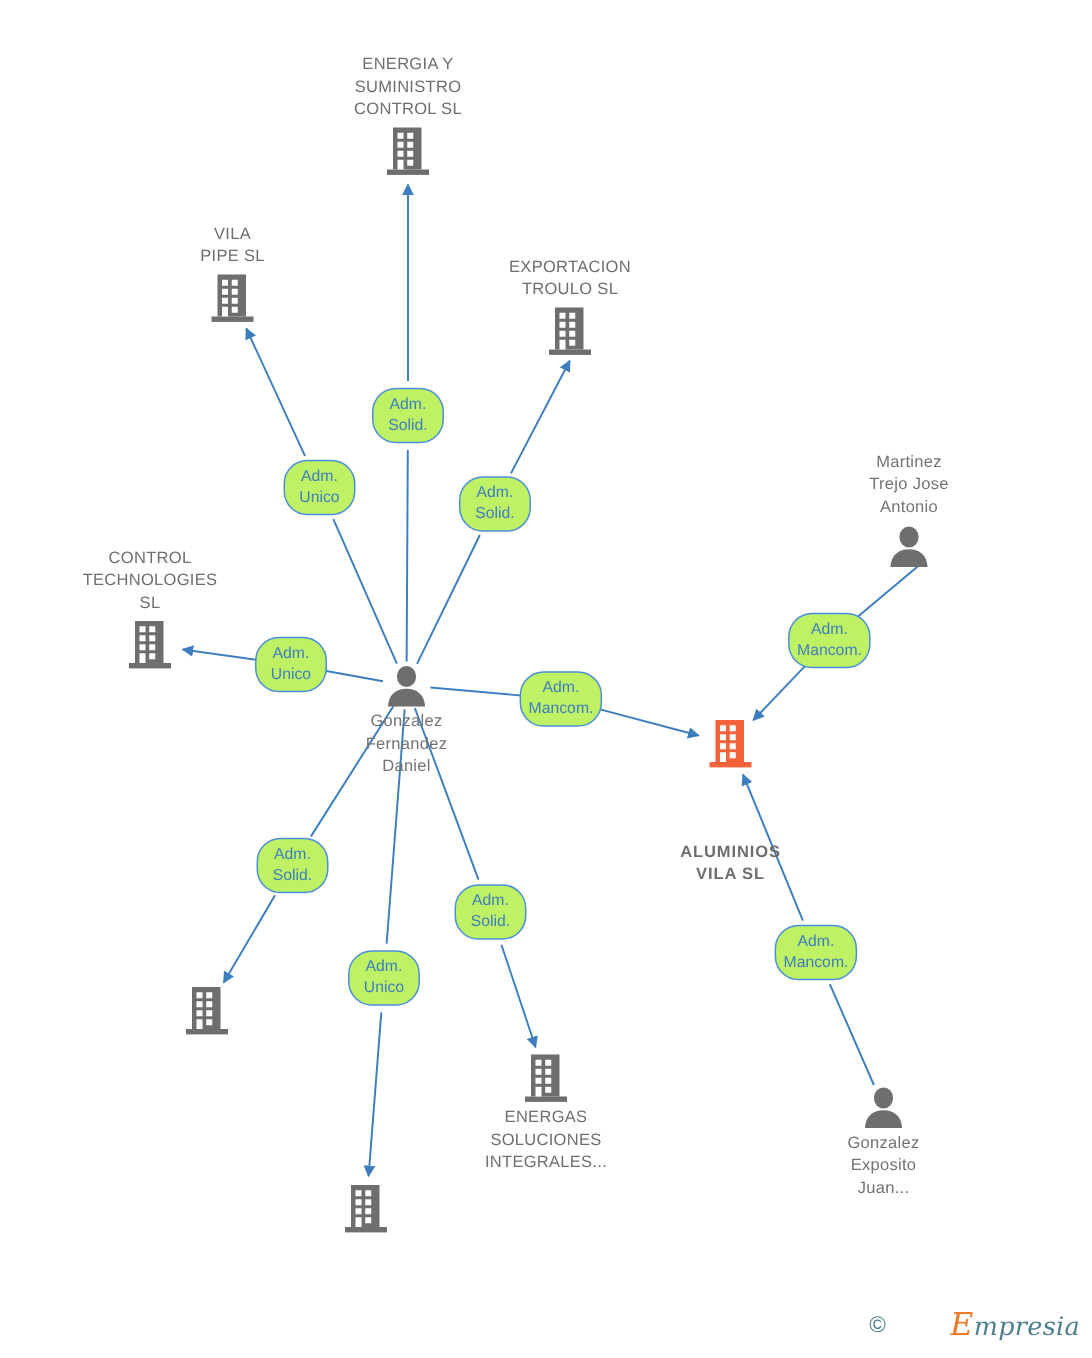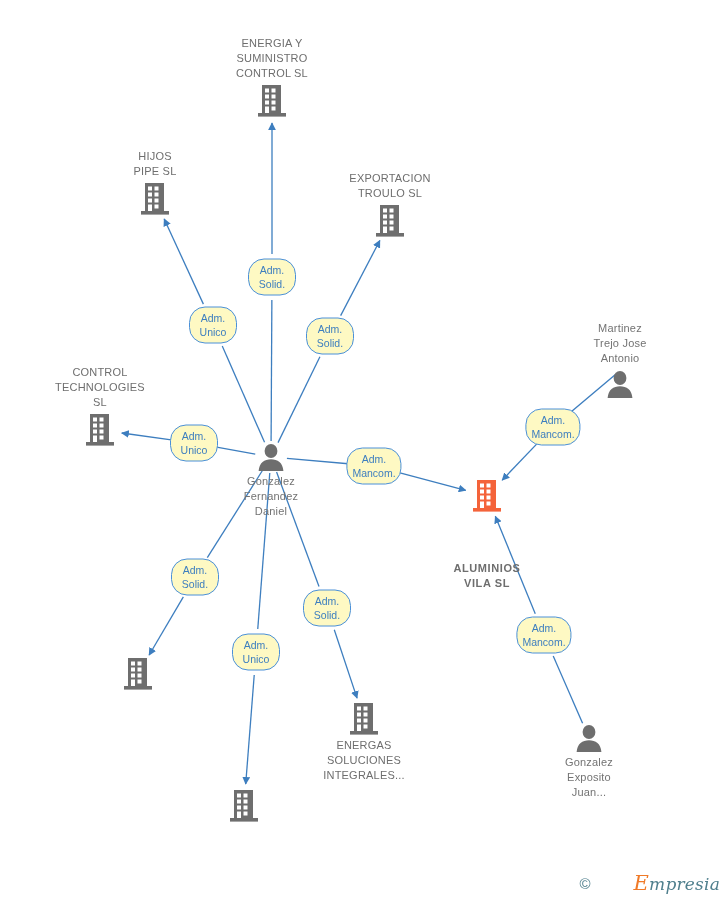--- a/index.html
+++ b/index.html
@@ -63,21 +63,21 @@
   .node.label-top .node-label {
     margin-top: 0;
     margin-bottom: 3px;
   }
   
   .rel-badge {
     position: absolute;
     box-sizing: border-box;
     border: 1.3px solid #4a90d9;
     border-radius: 16px;
-    background: #fef9c3;
+    background: #bef264;
     color: #3d7ebf;
     font-size: 10.5px;
     line-height: 14px;
     text-align: center;
     padding: 3px 5px 4px 5px;
     white-space: pre-line;
     min-width: 48px;
     transform: translate(-50%, -50%);
   }
   .watermark {
@@ -153,36 +153,36 @@
             <rect x="14.5" y="4.5" width="4" height="4" fill="#fff"></rect>
             <rect x="8" y="10.5" width="4" height="4" fill="#fff"></rect>
             <rect x="14.5" y="10.5" width="4" height="4" fill="#fff"></rect>
             <rect x="8" y="16.5" width="4" height="4" fill="#fff"></rect>
             <rect x="14.5" y="16.5" width="4" height="4" fill="#fff"></rect>
             <rect x="8" y="22.5" width="4" height="6.5" fill="#fff"></rect>
             <rect x="14.5" y="22.5" width="4" height="4" fill="#fff"></rect>
           </svg></span>
       </div>
       <div class="node company label-top" style="top: 149px; left: 155px;">
-        <span class="node-label">HIJOS
+        <span class="node-label">VILA
 PIPE  SL</span>
         <span class="glyph"><svg width="30" height="34" viewBox="0 0 30 34" xmlns="http://www.w3.org/2000/svg">
             <rect x="5" y="1" width="19" height="28" fill="#6e6e6e"></rect>
             <rect x="1" y="29" width="28" height="3.6" fill="#6e6e6e"></rect>
             <rect x="8" y="4.5" width="4" height="4" fill="#fff"></rect>
             <rect x="14.5" y="4.5" width="4" height="4" fill="#fff"></rect>
             <rect x="8" y="10.5" width="4" height="4" fill="#fff"></rect>
             <rect x="14.5" y="10.5" width="4" height="4" fill="#fff"></rect>
             <rect x="8" y="16.5" width="4" height="4" fill="#fff"></rect>
             <rect x="14.5" y="16.5" width="4" height="4" fill="#fff"></rect>
             <rect x="8" y="22.5" width="4" height="6.5" fill="#fff"></rect>
             <rect x="14.5" y="22.5" width="4" height="4" fill="#fff"></rect>
           </svg></span>
       </div>
-      <div class="node company label-top" style="top: 171px; left: 390px;">
+      <div class="node company label-top" style="top: 171px; left: 380px;">
         <span class="node-label">EXPORTACION
 TROULO  SL</span>
         <span class="glyph"><svg width="30" height="34" viewBox="0 0 30 34" xmlns="http://www.w3.org/2000/svg">
             <rect x="5" y="1" width="19" height="28" fill="#6e6e6e"></rect>
             <rect x="1" y="29" width="28" height="3.6" fill="#6e6e6e"></rect>
             <rect x="8" y="4.5" width="4" height="4" fill="#fff"></rect>
             <rect x="14.5" y="4.5" width="4" height="4" fill="#fff"></rect>
             <rect x="8" y="10.5" width="4" height="4" fill="#fff"></rect>
             <rect x="14.5" y="10.5" width="4" height="4" fill="#fff"></rect>
             <rect x="8" y="16.5" width="4" height="4" fill="#fff"></rect>
@@ -201,21 +201,21 @@
             <rect x="8" y="4.5" width="4" height="4" fill="#fff"></rect>
             <rect x="14.5" y="4.5" width="4" height="4" fill="#fff"></rect>
             <rect x="8" y="10.5" width="4" height="4" fill="#fff"></rect>
             <rect x="14.5" y="10.5" width="4" height="4" fill="#fff"></rect>
             <rect x="8" y="16.5" width="4" height="4" fill="#fff"></rect>
             <rect x="14.5" y="16.5" width="4" height="4" fill="#fff"></rect>
             <rect x="8" y="22.5" width="4" height="6.5" fill="#fff"></rect>
             <rect x="14.5" y="22.5" width="4" height="4" fill="#fff"></rect>
           </svg></span>
       </div>
-      <div class="node person label-top" style="top: 301px; left: 620px; margin-top: 20px;">
+      <div class="node person label-top" style="top: 301px; left: 606px;">
         <span class="node-label">Martinez
 Trejo Jose
 Antonio</span>
         <span class="glyph"><svg width="30" height="30" viewBox="0 0 30 30" xmlns="http://www.w3.org/2000/svg">
             <ellipse cx="15" cy="9" rx="6.4" ry="7" fill="#6e6e6e"></ellipse>
             <path d="M2.6 29 C3.2 20.6 8.4 17.2 15 17.2 C21.6 17.2 26.8 20.6 27.4 29 Z" fill="#6e6e6e"></path>
           </svg></span>
       </div>
       <div class="node person" style="top: 442px; left: 271px;">
         <span class="glyph"><svg width="30" height="30" viewBox="0 0 30 30" xmlns="http://www.w3.org/2000/svg">

